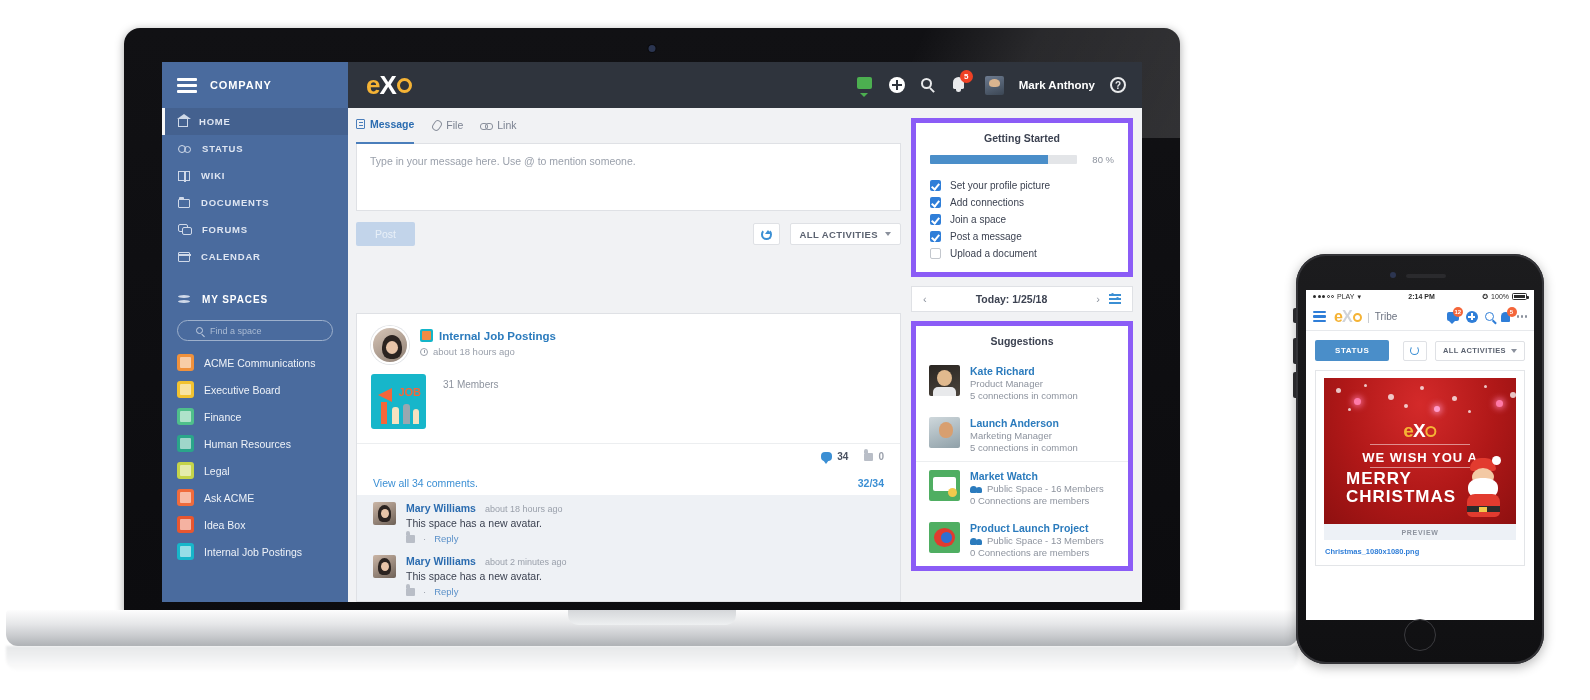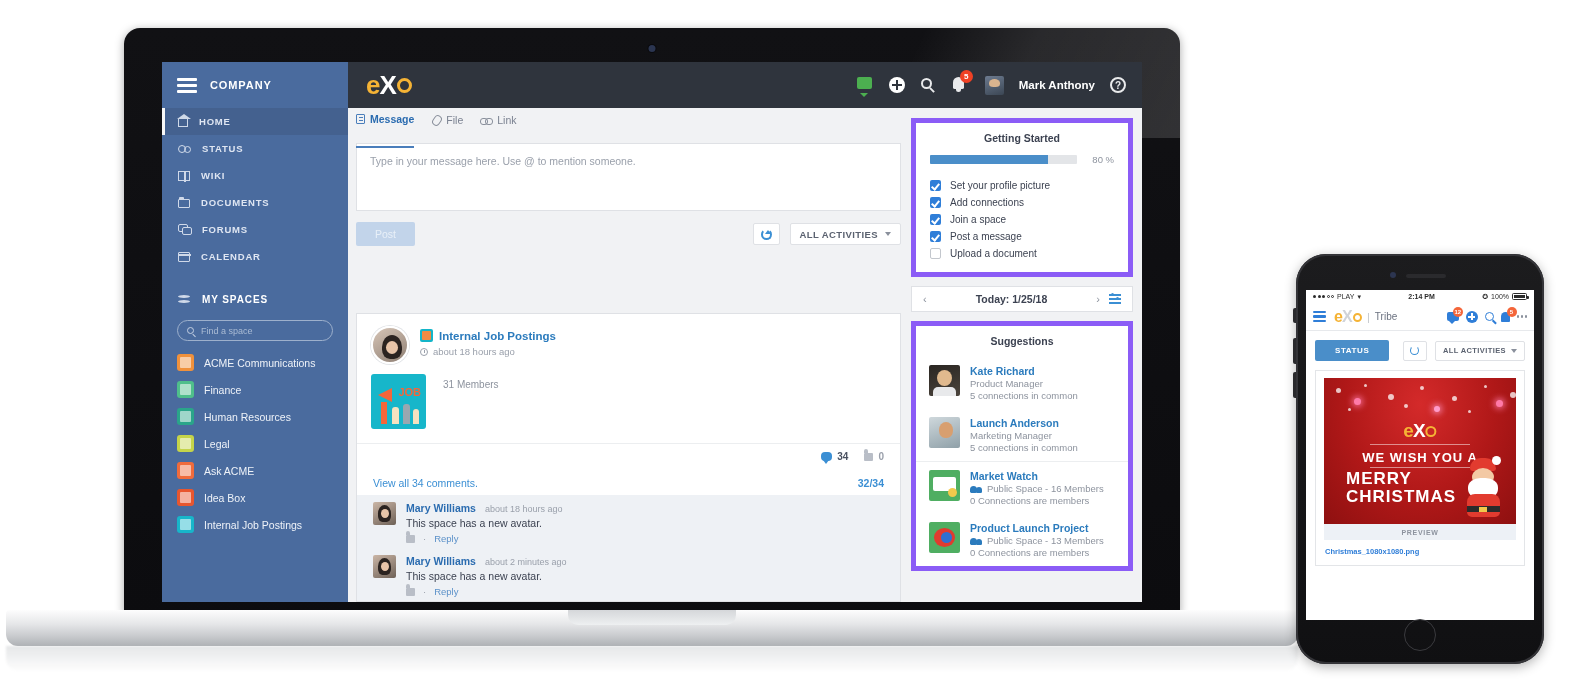--- a/index.html
+++ b/index.html
@@ -116,36 +116,36 @@
   .ni-tasks { border: 1.5px solid #dfe6f2; width: 11px; height: 10px; margin-top: 1px; border-radius: 1px; }
   .ni-tasks::after { content:""; position:absolute; left:2px; top:2px; width:5px; height:3px; border-left:1.5px solid #dfe6f2; border-bottom:1.5px solid #dfe6f2; transform: rotate(-45deg); }
   .ni-spaces { width: 13px; height: 11px; }
   .ni-spaces::before, .ni-spaces::after { content:""; position:absolute; left:0; width:12px; height:3px; background:#dfe6f2; border-radius:50%; }
   .ni-spaces::before { top:1px; }
   .ni-spaces::after { top:6px; }
 
   .section-title { height: 38px; display: flex; align-items: center; padding-left: 16px; color:#fff; font-size: 10px; font-weight: bold; letter-spacing: .9px; margin-top: 10px; }
   .space-search {
     margin: 2px 15px 8px 15px; height: 21px; border: 1px solid #9db0cc; border-radius: 11px;
-    display: flex; align-items: center; padding-left: 9px; cursor: text;
+    display: flex; align-items: center; padding-left: 18px; cursor: text;
   }
   .ss-ic { width: 7px; height: 7px; border: 1.3px solid #c3cfe2; border-radius: 50%; position: relative; margin-right: 7px; }
   .ss-ic::after { content:""; position:absolute; right:-3px; bottom:-3px; width:4px; height:1.3px; background:#c3cfe2; transform: rotate(45deg); }
   .ss-text { color: #aabbd4; font-size: 9px; }
   .space-item { height: 27px; display: flex; align-items: center; padding-left: 15px; cursor: pointer; }
   .space-ic { width: 17px; height: 17px; border-radius: 3px; margin-right: 10px; flex: none; position: relative; overflow: hidden; }
   .space-ic::after { content:""; position:absolute; left:3px; top:3px; right:3px; bottom:3px; background: rgba(255,255,255,.55); border-radius:1px; }
   .space-label { color: #eef2f8; font-size: 10.5px; }
   .join-space { height: 27px; display:flex; align-items:center; padding-left:16px; color:#dfe6f2; font-size:9.5px; font-weight:bold; letter-spacing:.8px; margin-top:6px; }
 
   
   .main { position: absolute; left: 186px; top: 46px; width: 794px; height: 494px; background: #f1f2f4; }
   .composer { position: absolute; left: 8px; top: 10px; width: 545px; }
   .comp-tabs { display: flex; align-items: center; gap: 17px; height: 25px; }
-  .comp-tab { font-size: 10.5px; color: #7b8291; display: flex; align-items: center; gap: 5px; cursor: pointer; padding-bottom: 21px; }
+  .comp-tab { font-size: 10.5px; color: #7b8291; display: flex; align-items: center; gap: 5px; cursor: pointer; padding-bottom: 12px; }
   .comp-tab.active { color: #2b6cb0; font-weight: bold; border-bottom: 2px solid #4a7ebb; }
   .ct-ic { width: 9px; height: 10px; position: relative; }
   .ct-msg { border: 1.3px solid #4a7ebb; border-radius: 1px; }
   .ct-msg::after { content:""; position:absolute; left:2px; top:2px; width:4px; height:1px; background:#4a7ebb; box-shadow: 0 3px 0 #4a7ebb; }
   .ct-file { width: 10px; height: 10px; }
   .ct-file::before { content:""; position:absolute; left:2px; top:0; width:6px; height:9px; border:1.3px solid #8a909c; border-radius:4px; transform: rotate(35deg); }
   .ct-link { width: 12px; height: 6px; margin-top: 2px; }
   .ct-link::before, .ct-link::after { content:""; position:absolute; top:0; width:6px; height:5px; border:1.3px solid #8a909c; border-radius:3px; }
   .ct-link::before { left: 0; }
   .ct-link::after { left: 5px; }
@@ -439,20 +439,24 @@
           <div class="space-search">
             <span class="ss-ic"></span>
             <span class="ss-text">Find a space</span>
           </div>
 
           <div class="space-item">
             <span class="space-ic" style="background:#f0913c"></span>
             <span class="space-label">ACME Communications</span>
           </div>
           <div class="space-item">
+            <span class="space-ic" style="background:#f2c230"></span>
+            <span class="space-label">Executive Board</span>
+          </div>
+          <div class="space-item">
             <span class="space-ic" style="background:#4fbf8b"></span>
             <span class="space-label">Finance</span>
           </div>
           <div class="space-item">
             <span class="space-ic" style="background:#2aa58a"></span>
             <span class="space-label">Human Resources</span>
           </div>
           <div class="space-item">
             <span class="space-ic" style="background:#c5d44a"></span>
             <span class="space-label">Legal</span>

